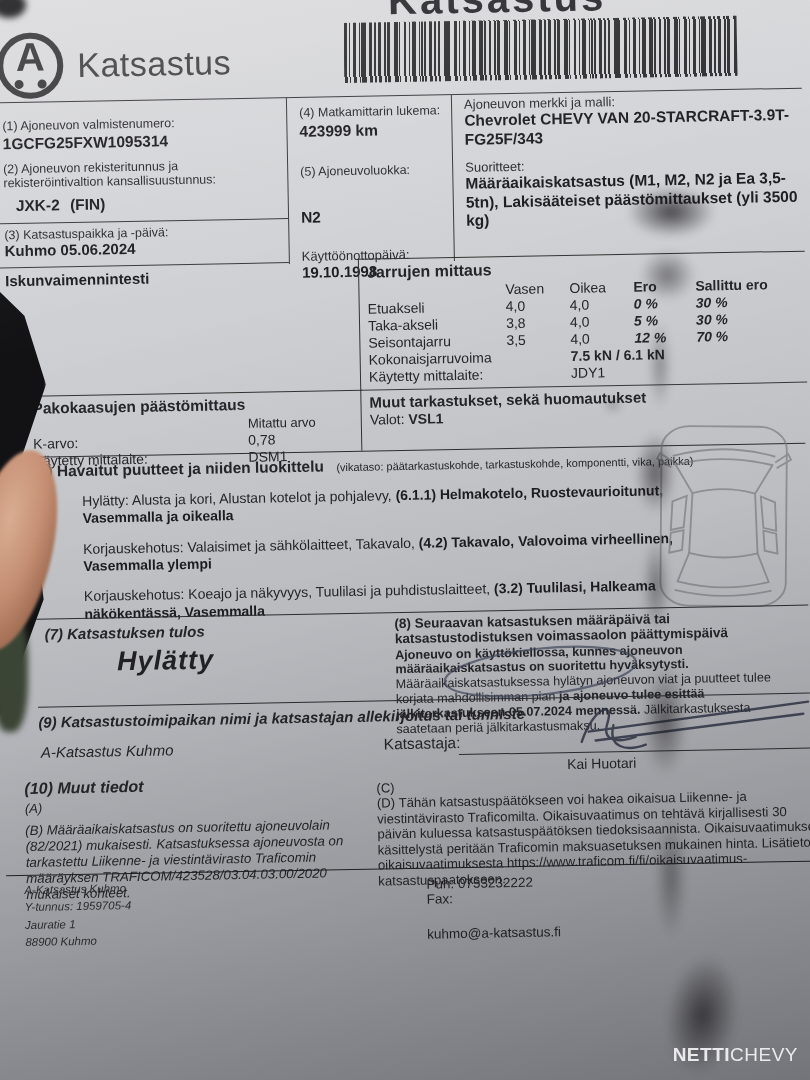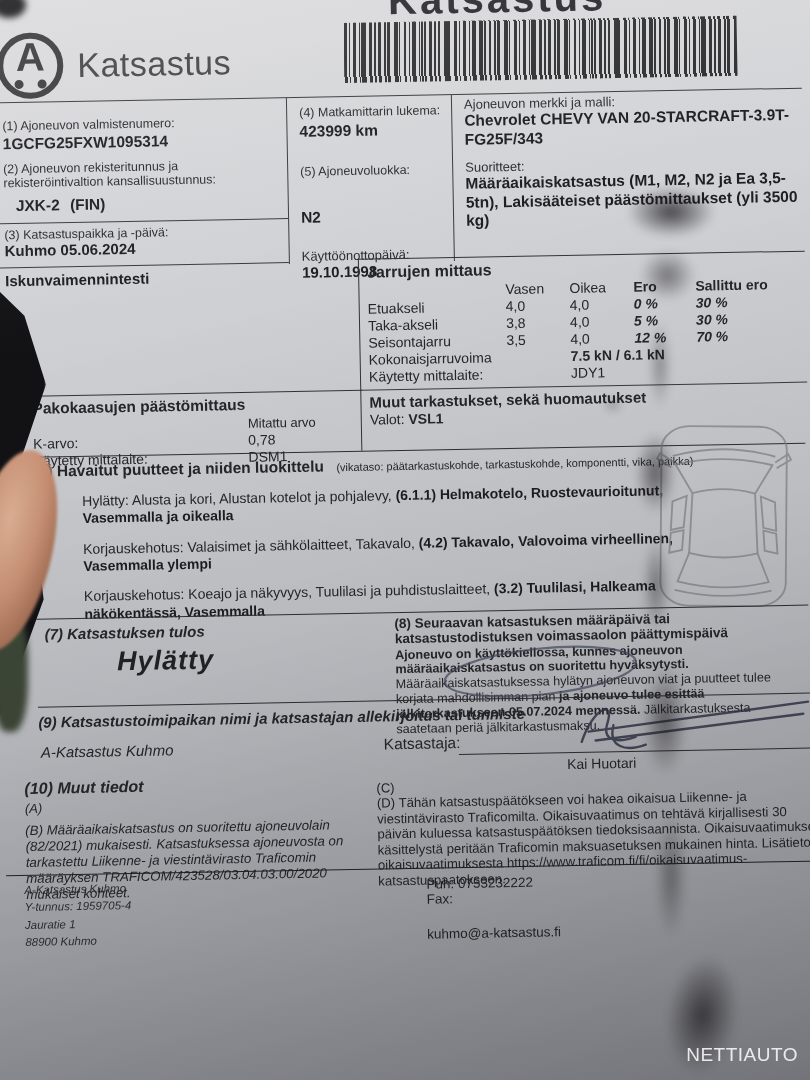--- a/index.html
+++ b/index.html
@@ -114,21 +114,21 @@
     background:radial-gradient(ellipse at 40% 35%,#dcb094 0%,#c89074 45%,#a8english 0,#a06c52 80%,#8a5a44 100%);
     background:radial-gradient(ellipse at 40% 35%,#dcb094 0%,#c89074 45%,#a06c52 80%,#8a5a44 100%);
     transform:rotate(13deg);z-index:4;filter:blur(1.5px);}
   .below-thumb{position:absolute;left:-8px;top:612px;width:36px;height:120px;background:#3d4737;z-index:3;filter:blur(3px);border-radius:40%;}
   .corner-dark{position:absolute;left:-8px;top:-8px;width:34px;height:26px;background:#1c1c1f;border-radius:50%;filter:blur(3px);z-index:3;}
   .smudge{position:absolute;z-index:4;border-radius:50%;filter:blur(4px);
     background:radial-gradient(closest-side,rgba(26,25,28,.9),rgba(26,25,28,0) 75%);}
   .lighting{position:absolute;inset:0;z-index:5;pointer-events:none;
     background:linear-gradient(165deg,rgba(255,255,255,.10) 0%,rgba(255,255,255,0) 28%,rgba(0,0,0,.04) 55%,rgba(0,0,0,.20) 100%);}
   .watermark{position:absolute;right:12px;bottom:14px;z-index:6;font-size:19px;color:rgba(244,244,246,.92);letter-spacing:.5px;}
-  .watermark .wb{font-weight:400;} .watermark .wl{font-weight:300;}
+  .watermark .wb{font-weight:700;} .watermark .wl{font-weight:300;}
   svg{display:block;}
 </style>
 </head>
 <body>
 
 <div class="paper">
   <div class="content">
 
     <div class="top-cut-title">Katsastus</div>
 
@@ -323,14 +323,14 @@
 <div class="smudge" style="left:600px;top:395px;width:26px;height:20px;opacity:.4"></div>
 <div class="smudge" style="left:628px;top:418px;width:55px;height:110px;opacity:.65"></div>
 <div class="smudge" style="left:638px;top:520px;width:36px;height:130px;opacity:.5"></div>
 <div class="smudge" style="left:635px;top:645px;width:60px;height:150px;opacity:.6"></div>
 <div class="smudge" style="left:650px;top:790px;width:42px;height:170px;opacity:.45"></div>
 <div class="smudge" style="left:655px;top:935px;width:95px;height:160px;opacity:.75;transform:rotate(8deg)"></div>
 
 <div class="lighting"></div>
 
 <div class="watermark">
-  <span class="wb">NETTI</span><span class="wl">AUTO</span>
+  <span class="wb">NETTI</span><span class="wl">CHEVY</span>
 </div>
 
 </body></html>

